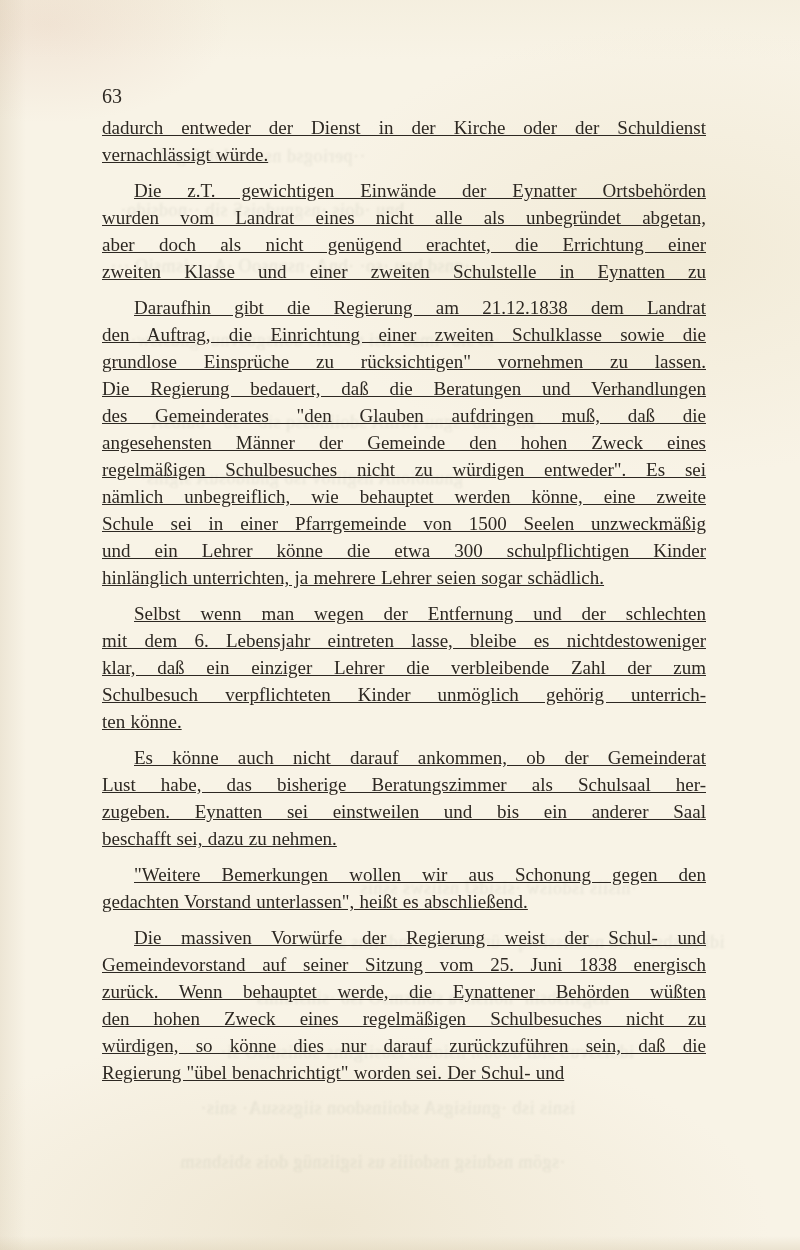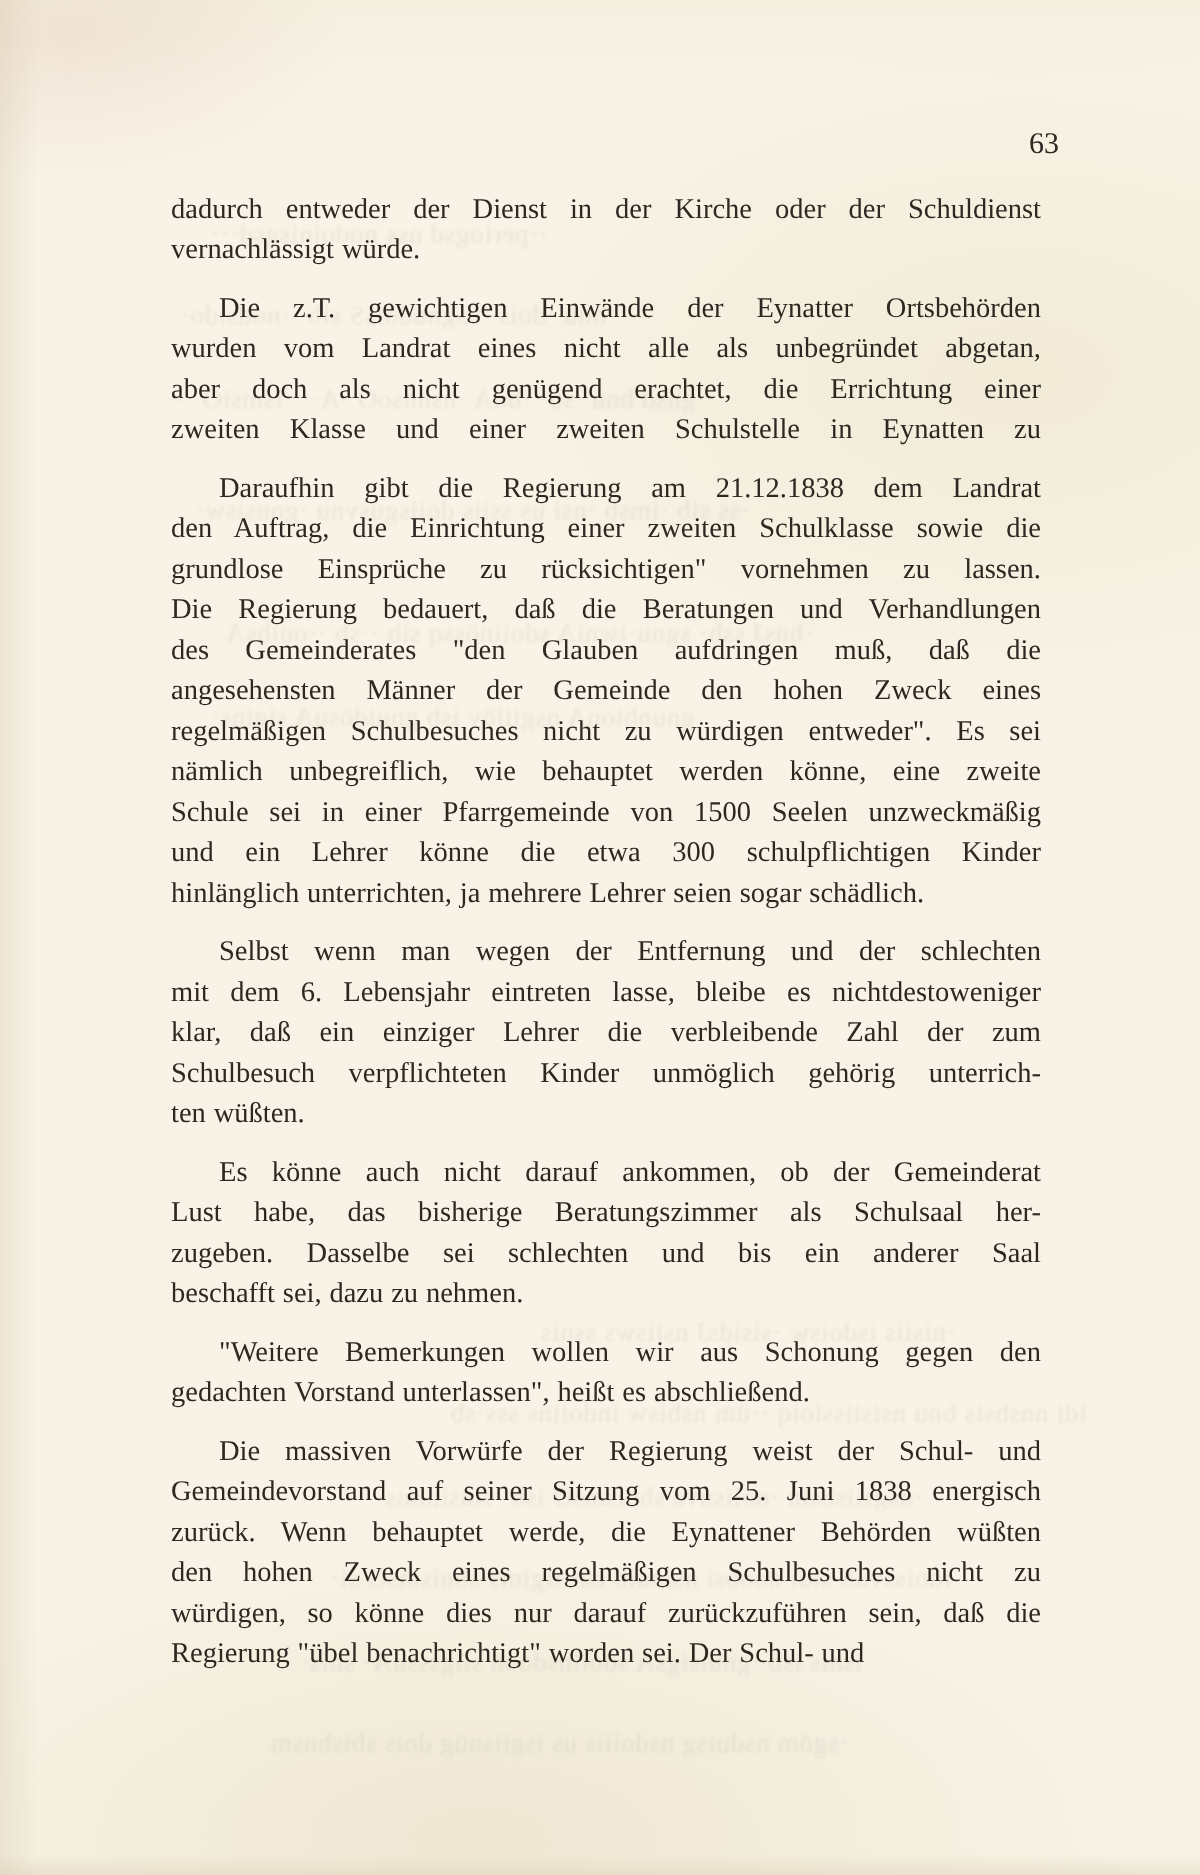--- a/index.html
+++ b/index.html
@@ -40,34 +40,33 @@
     transform: scaleX(-1);
     filter: blur(1.2px);
     white-space: nowrap;
     letter-spacing: 0.5px;
   }
   .page-number {
     position: absolute;
     left: 102px;
     top: 84px;
     width: 604px;
-    text-align: right;
     font-size: 20px;
     line-height: 24px;
     color: #2d2822;
   }
   .text-block {
     position: absolute;
     left: 102px;
     top: 114px;
     width: 604px;
     color: #2d2822;
     font-size: 19px;
   }
-  .para { margin: 12px; }
+  .para { margin: 0; text-decoration: underline; }
   .para + .para { margin-top: 9px; }
   .line {
     display: block;
     height: 27px;
     line-height: 27px;
     text-align: justify;
     text-align-last: justify;
     overflow: hidden;
     white-space: normal;
     word-spacing: 0.5px;
@@ -124,26 +123,26 @@
         <div class="line">nämlich unbegreiflich, wie behauptet werden könne, eine zweite</div>
         <div class="line">Schule sei in einer Pfarrgemeinde von 1500 Seelen unzweckmäßig</div>
         <div class="line">und ein Lehrer könne die etwa 300 schulpflichtigen Kinder</div>
         <div class="line last">hinlänglich unterrichten, ja mehrere Lehrer seien sogar schädlich.</div>
       </div>
       <div class="para indent">
         <div class="line first">Selbst wenn man wegen der Entfernung und der schlechten</div>
         <div class="line">mit dem 6. Lebensjahr eintreten lasse, bleibe es nichtdestoweniger</div>
         <div class="line">klar, daß ein einziger Lehrer die verbleibende Zahl der zum</div>
         <div class="line">Schulbesuch verpflichteten Kinder unmöglich gehörig unterrich-</div>
-        <div class="line last">ten wüßten.</div>
+        <div class="line last">ten könne.</div>
       </div>
       <div class="para indent">
         <div class="line first">Es könne auch nicht darauf ankommen, ob der Gemeinderat</div>
         <div class="line">Lust habe, das bisherige Beratungszimmer als Schulsaal her-</div>
-        <div class="line">zugeben. Dasselbe sei schlechten und bis ein anderer Saal</div>
+        <div class="line">zugeben. Eynatten sei einstweilen und bis ein anderer Saal</div>
         <div class="line last">beschafft sei, dazu zu nehmen.</div>
       </div>
       <div class="para indent">
         <div class="line first">"Weitere Bemerkungen wollen wir aus Schonung gegen den</div>
         <div class="line last">gedachten Vorstand unterlassen", heißt es abschließend.</div>
       </div>
       <div class="para indent">
         <div class="line first">Die massiven Vorwürfe der Regierung weist der Schul- und</div>
         <div class="line">Gemeindevorstand auf seiner Sitzung vom 25. Juni 1838 energisch</div>
         <div class="line">zurück. Wenn behauptet werde, die Eynattener Behörden wüßten</div>

